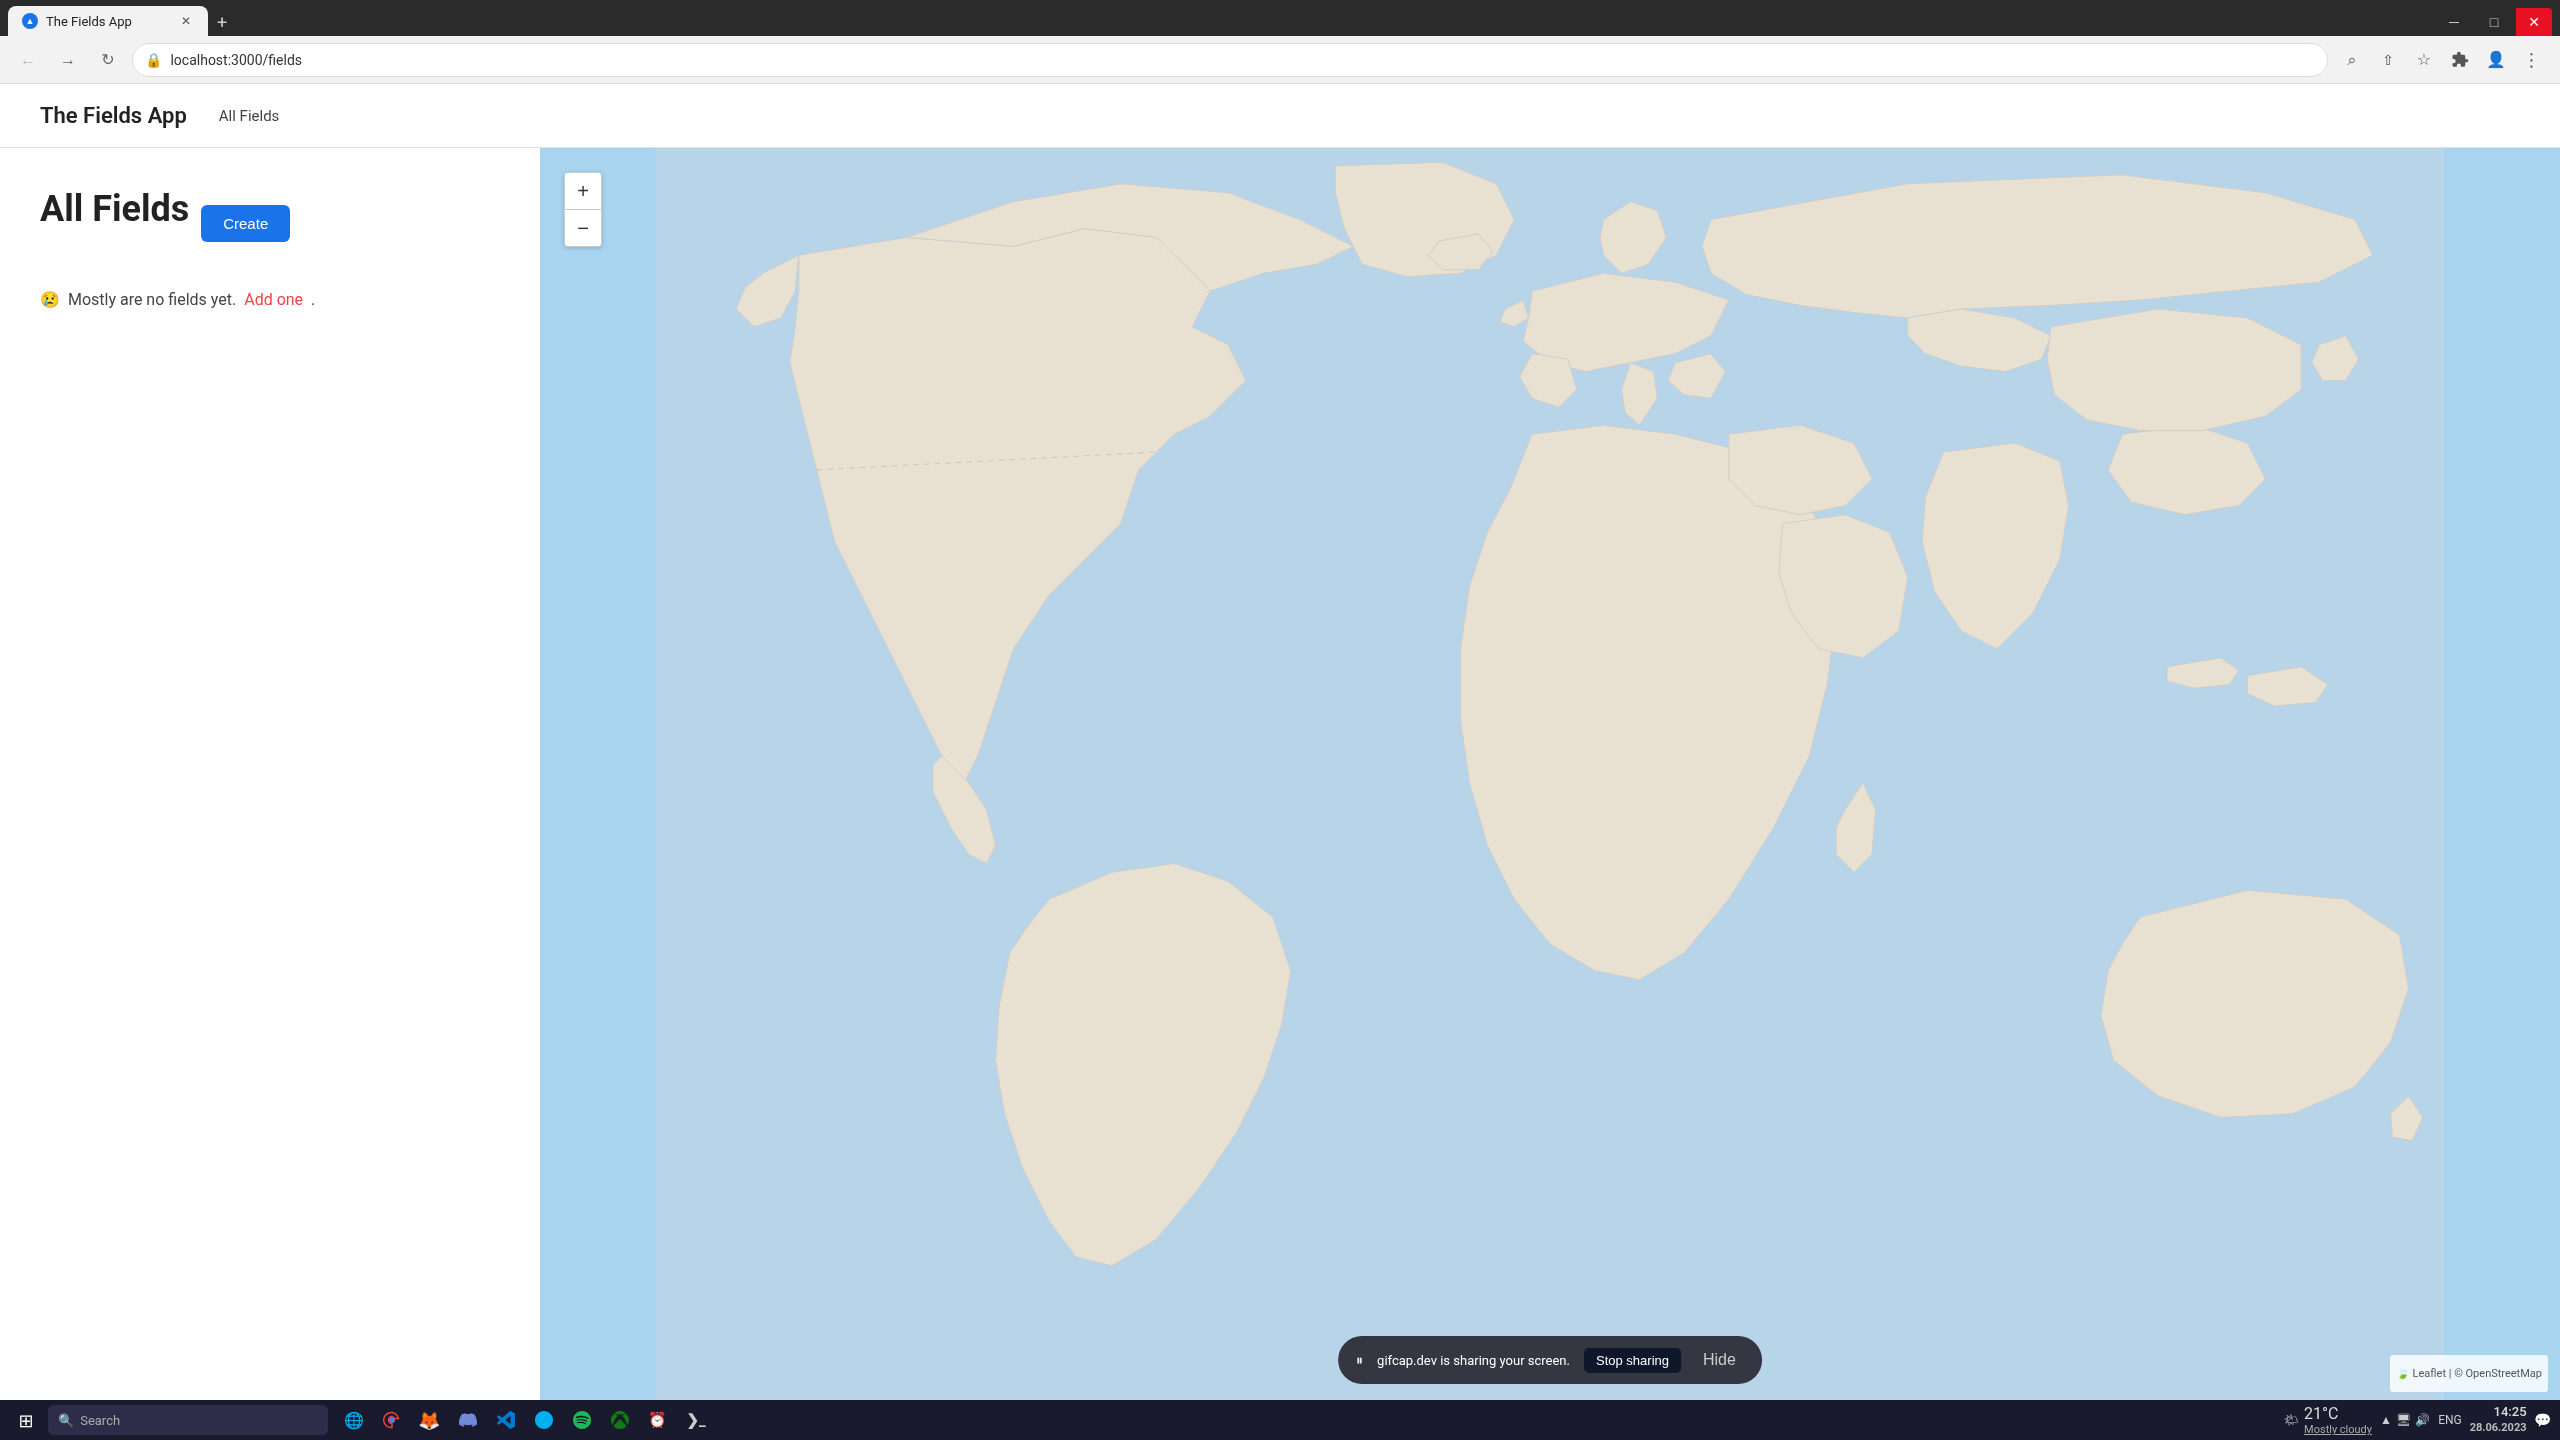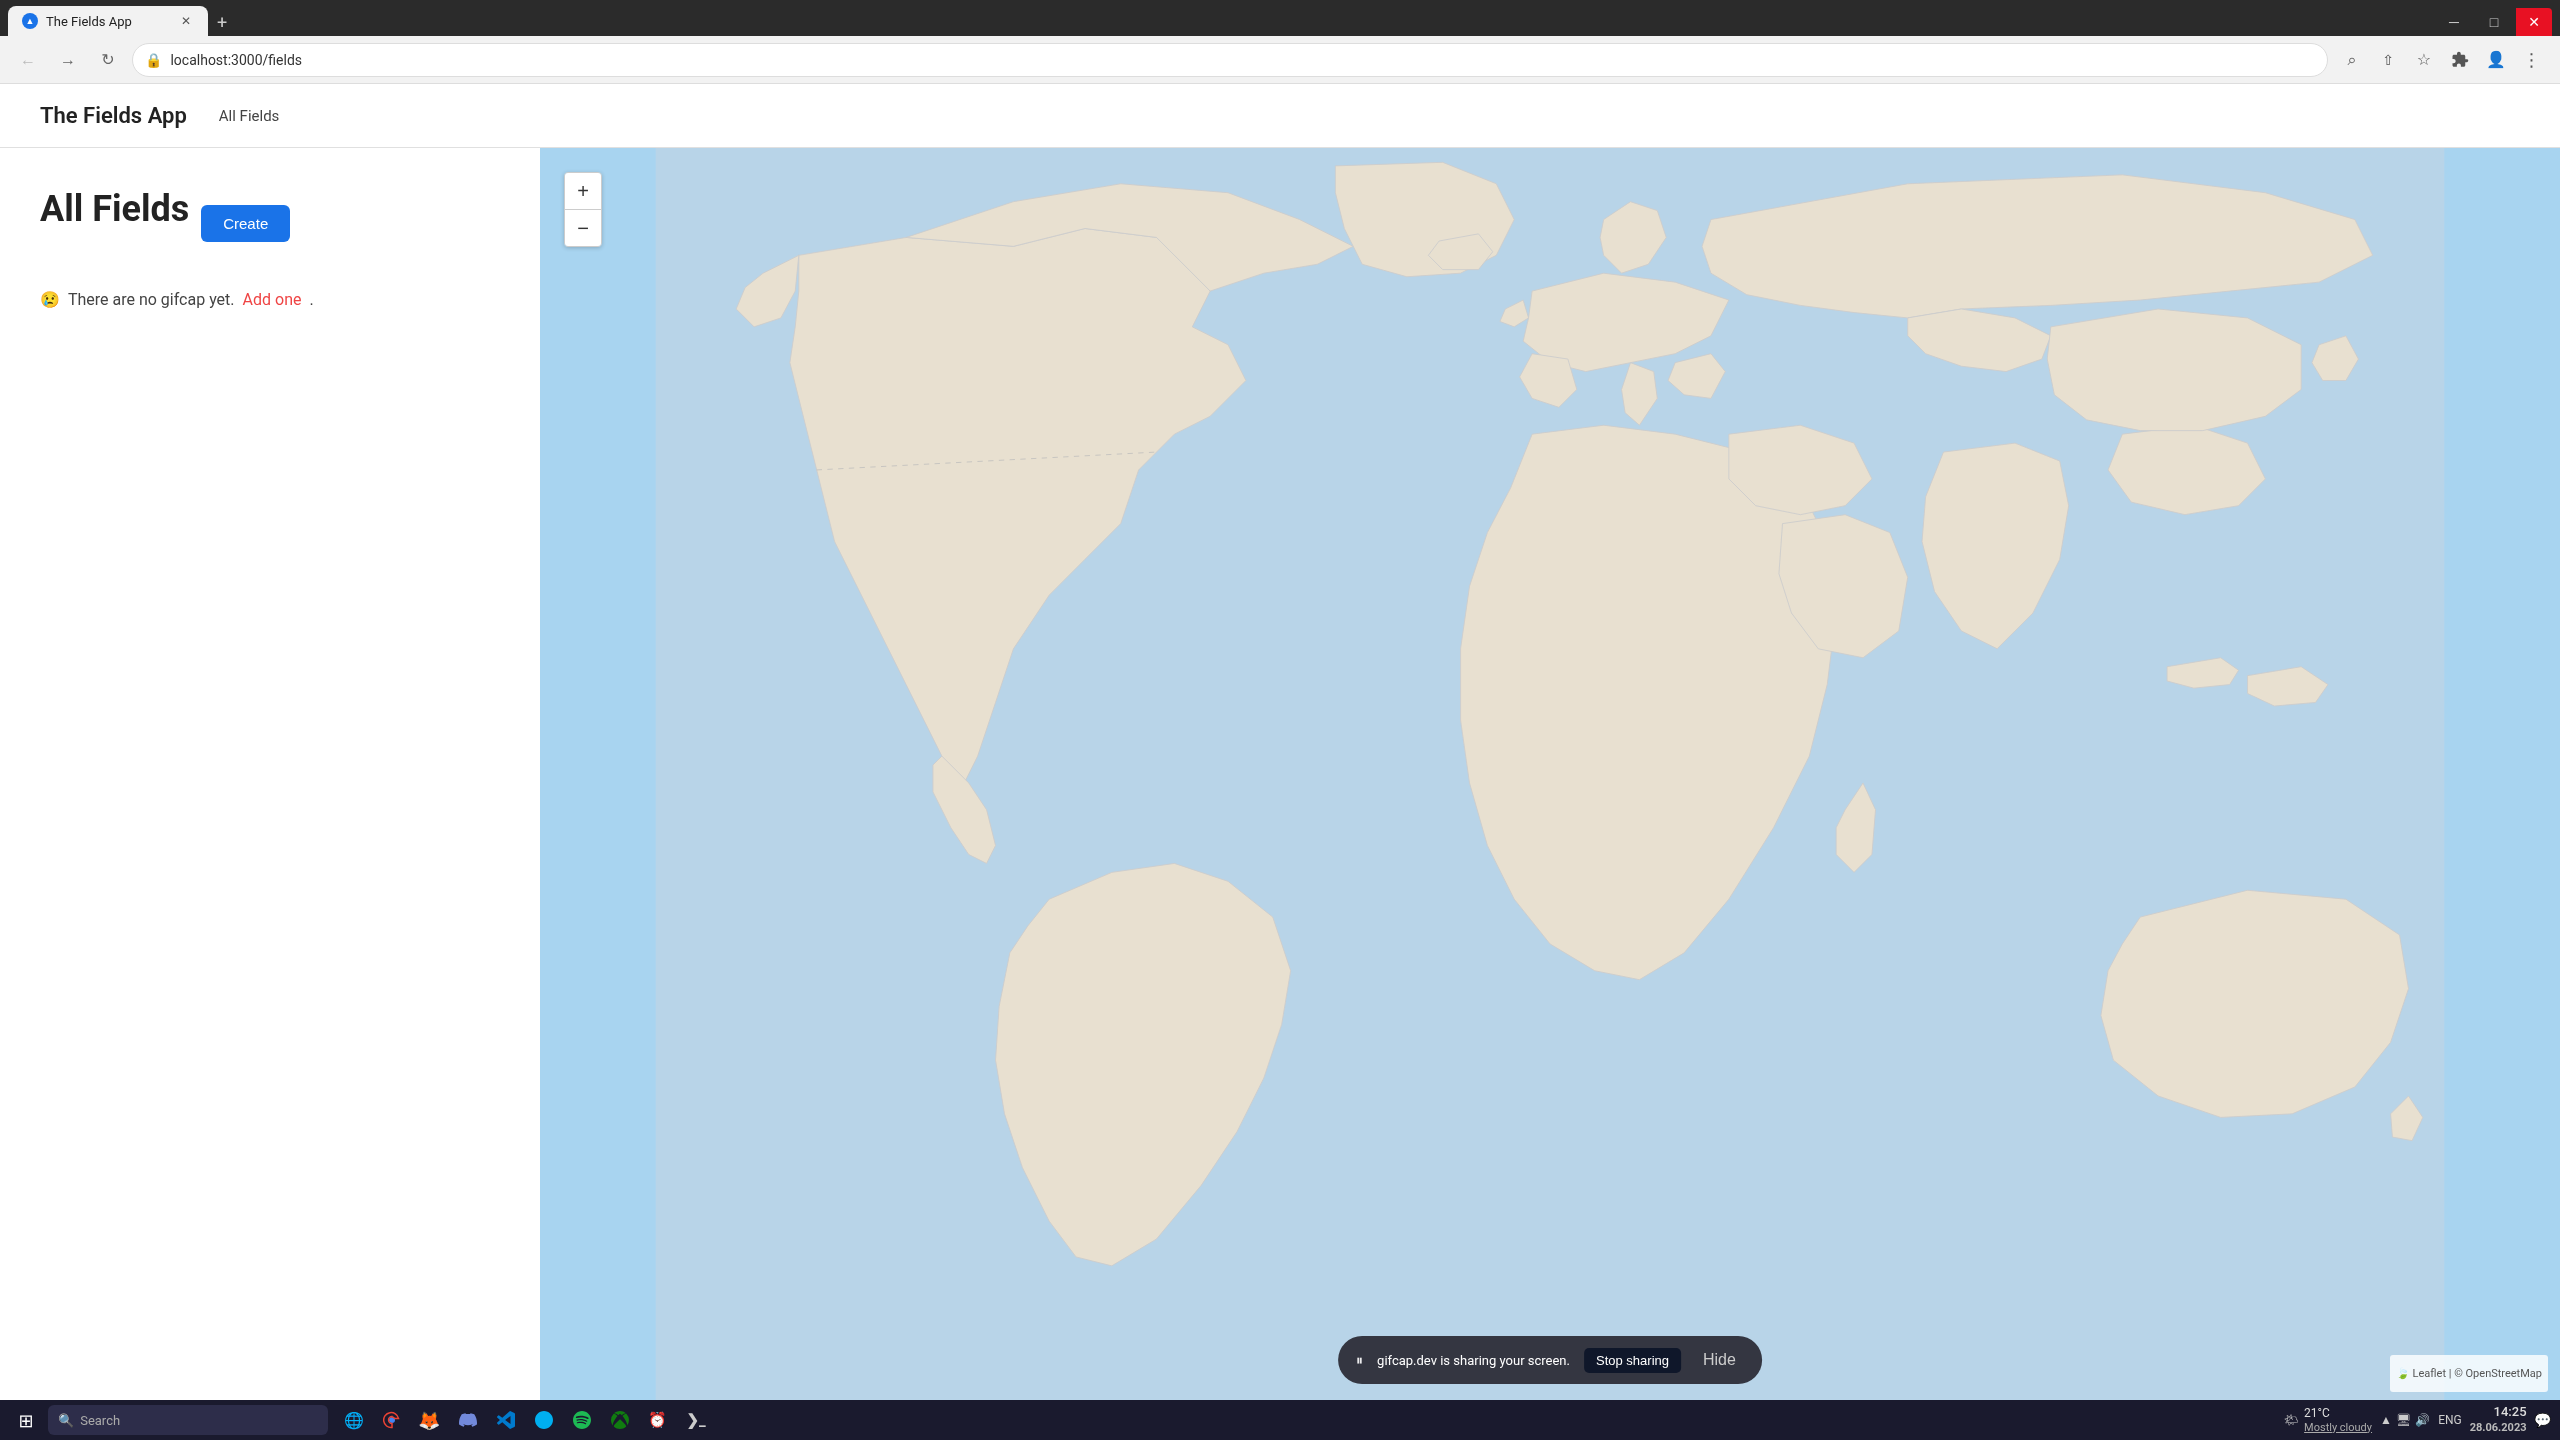--- a/index.html
+++ b/index.html
@@ -375,21 +375,21 @@
 
   <div class="main-content">
 
     <div class="left-panel">
       <div class="title-row">
         <h1 class="page-title">All Fields</h1>
         <button class="create-btn">Create</button>
       </div>
       <div class="empty-message">
         <span>😢</span>
-        <span>There are no gifcap yet.</span>
+        <span>Mostly are no fields yet.</span>
         <a class="add-one-link">Add one</a>
         <span>.</span>
       </div>
     </div>
 
     <div class="map-area">
       
       <svg class="map-svg" viewBox="0 0 1000 700" xmlns="http://www.w3.org/2000/svg">
 
         <rect width="1000" height="700" fill="#b8d4e8"></rect>
@@ -517,21 +517,21 @@
         </svg>
     </div>
     <div class="taskbar-app" style="font-size:15px;">⏰</div>
     <div class="taskbar-app" style="font-size:15px; font-weight:bold; color:#ccc;">❯_</div>
   </div>
 
   <div class="taskbar-right">
     <div class="weather-widget">
       <span>🌤</span>
       <div style="line-height:1.2;">
-        <div style="font-size:12px;color:#ddd;">21°C</div>
+        <div style="font-size:16px;color:#ddd;">21°C</div>
         <div style="font-size:11px;color:#aaa;text-decoration:underline;">Mostly cloudy</div>
       </div>
     </div>
 
     <div style="display:flex;gap:4px;align-items:center;">
       <span style="color:#ccc;font-size:12px;cursor:pointer;">▲</span>
       <span style="color:#ccc;font-size:12px;cursor:pointer;">🖥</span>
       <span style="color:#ccc;font-size:12px;cursor:pointer;">🔊</span>
     </div>
 

